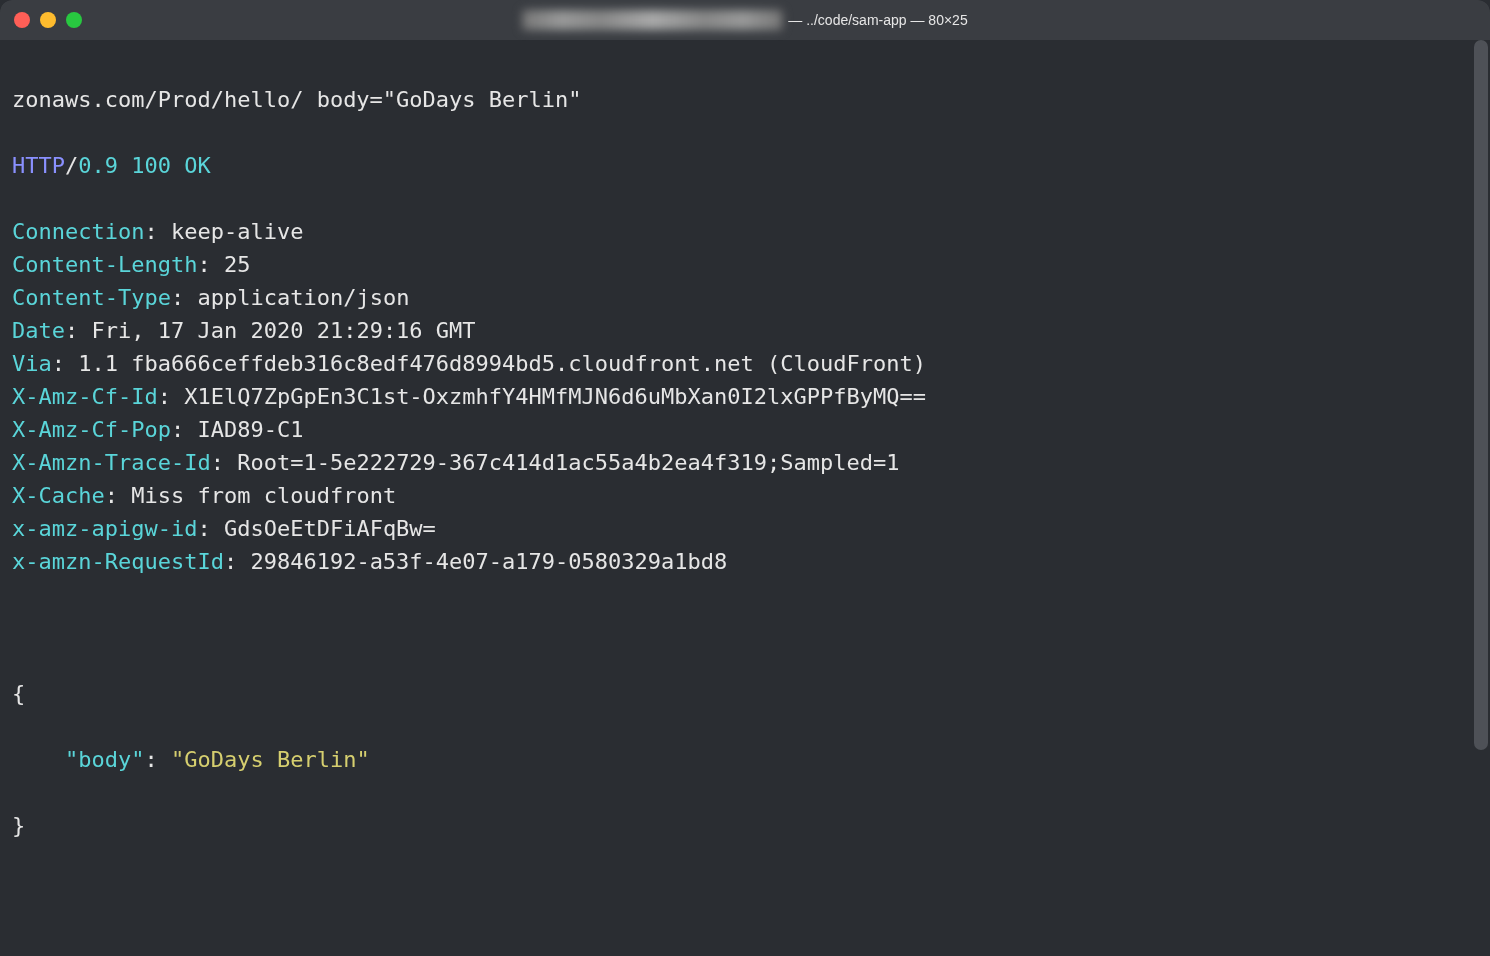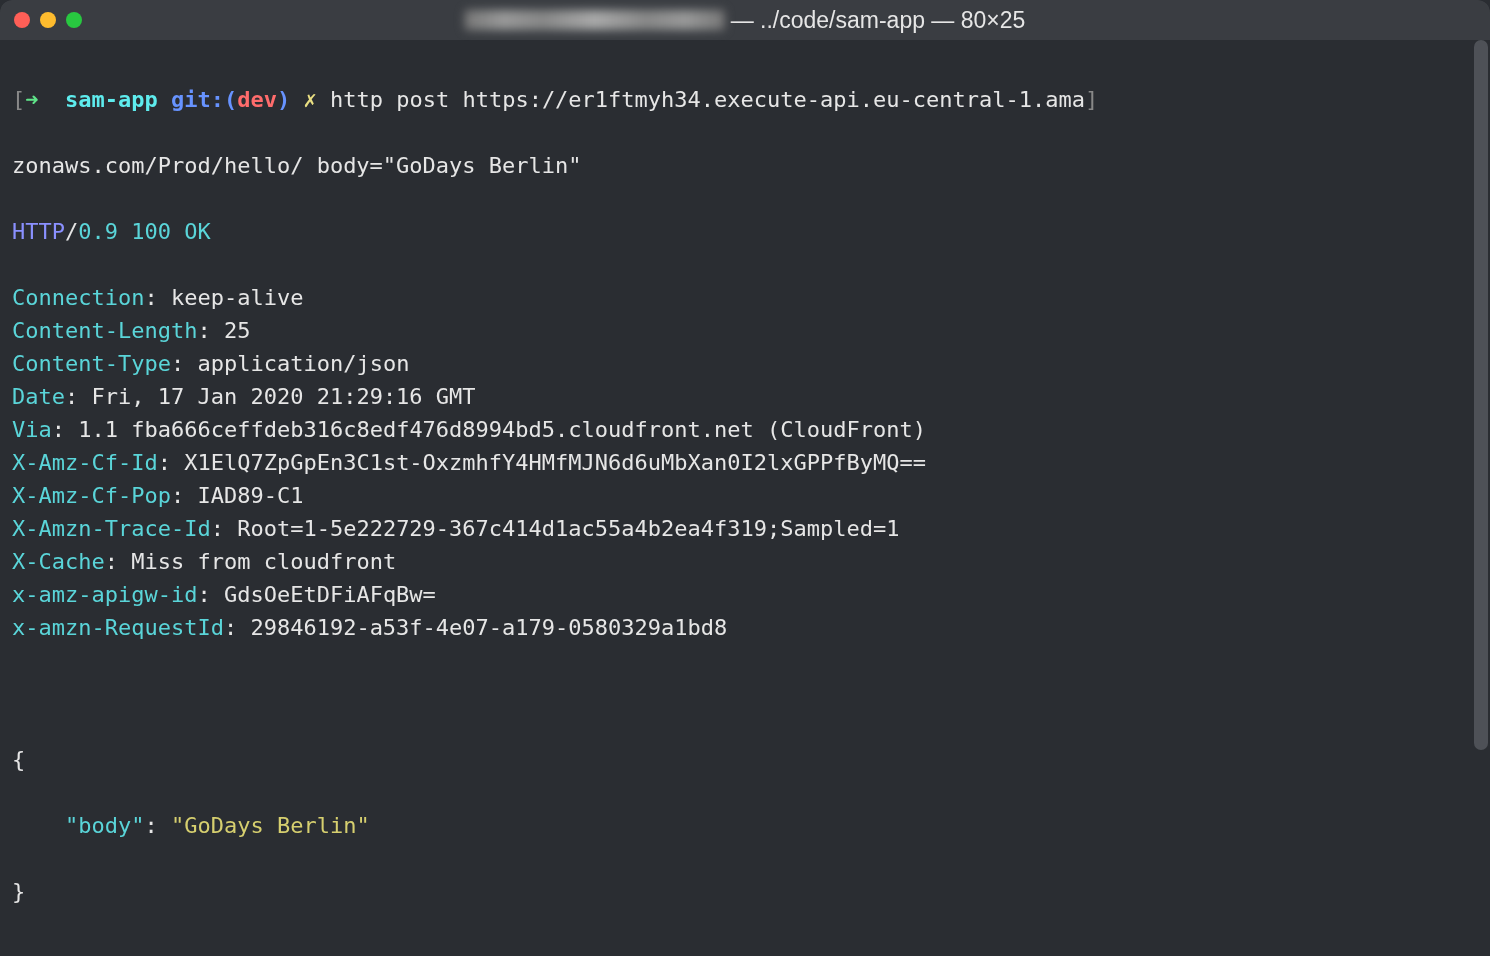--- a/index.html
+++ b/index.html
@@ -34,21 +34,21 @@
   }
   .tl-red { background: #ff5f57; }
   .tl-yellow { background: #febc2e; }
   .tl-green { background: #28c840; }
   .title {
     position: absolute;
     left: 50%;
     transform: translateX(-50%);
     color: #e6e6e6;
     font-family: -apple-system, BlinkMacSystemFont, "Helvetica Neue", sans-serif;
-    font-size: 23px;
+    font-size: 14px;
     font-weight: 500;
     display: flex;
     align-items: center;
     gap: 6px;
   }
   .title-blur {
     width: 260px;
     height: 20px;
     display: inline-block;
     filter: blur(5px);
@@ -111,21 +111,20 @@
   </div>
   <div class="title">
     <span class="title-blur"></span>
     <span>— ../code/sam-app — 80×25</span>
   </div>
 </div>
 
 <div class="mini-box"></div>
 
 <div class="terminal">
-<div class="line"><span class="bracket">[</span><span class="arrow">➜</span>  <span class="cyan-bold">sam-app</span> <span class="blue">git:(</span><span class="red">dev</span><span class="blue">)</span> <span class="yellow-b">✗</span> <span class="grey">http post https://er1ftmyh34.execute-api.eu-central-1.ama</span><span class="bracket">]</span></div>
 <div class="line"><span class="grey">zonaws.com/Prod/hello/ body="GoDays Berlin"</span></div>
 <div class="line"><span class="blue2">HTTP</span><span class="grey">/</span><span class="cyan">0.9</span> <span class="cyan">100</span> <span class="cyan">OK</span></div>
 <div id="headers-container"><div class="line"><span class="cyan">Connection</span><span>: </span><span class="grey">keep-alive</span></div><div class="line"><span class="cyan">Content-Length</span><span>: </span><span class="grey">25</span></div><div class="line"><span class="cyan">Content-Type</span><span>: </span><span class="grey">application/json</span></div><div class="line"><span class="cyan">Date</span><span>: </span><span class="grey">Fri, 17 Jan 2020 21:29:16 GMT</span></div><div class="line"><span class="cyan">Via</span><span>: </span><span class="grey">1.1 fba666ceffdeb316c8edf476d8994bd5.cloudfront.net (CloudFront)</span></div><div class="line"><span class="cyan">X-Amz-Cf-Id</span><span>: </span><span class="grey">X1ElQ7ZpGpEn3C1st-OxzmhfY4HMfMJN6d6uMbXan0I2lxGPPfByMQ==</span></div><div class="line"><span class="cyan">X-Amz-Cf-Pop</span><span>: </span><span class="grey">IAD89-C1</span></div><div class="line"><span class="cyan">X-Amzn-Trace-Id</span><span>: </span><span class="grey">Root=1-5e222729-367c414d1ac55a4b2ea4f319;Sampled=1</span></div><div class="line"><span class="cyan">X-Cache</span><span>: </span><span class="grey">Miss from cloudfront</span></div><div class="line"><span class="cyan">x-amz-apigw-id</span><span>: </span><span class="grey">GdsOeEtDFiAFqBw=</span></div><div class="line"><span class="cyan">x-amzn-RequestId</span><span>: </span><span class="grey">29846192-a53f-4e07-a179-0580329a1bd8</span></div></div>
 <div class="line"> </div>
 <div class="line"><span>{</span></div>
 <div class="line">    <span class="cyan">"body"</span><span>:</span> <span class="yellow">"GoDays Berlin"</span></div>
 <div class="line"><span>}</span></div>
 <div class="line"> </div>
 
 </div>

